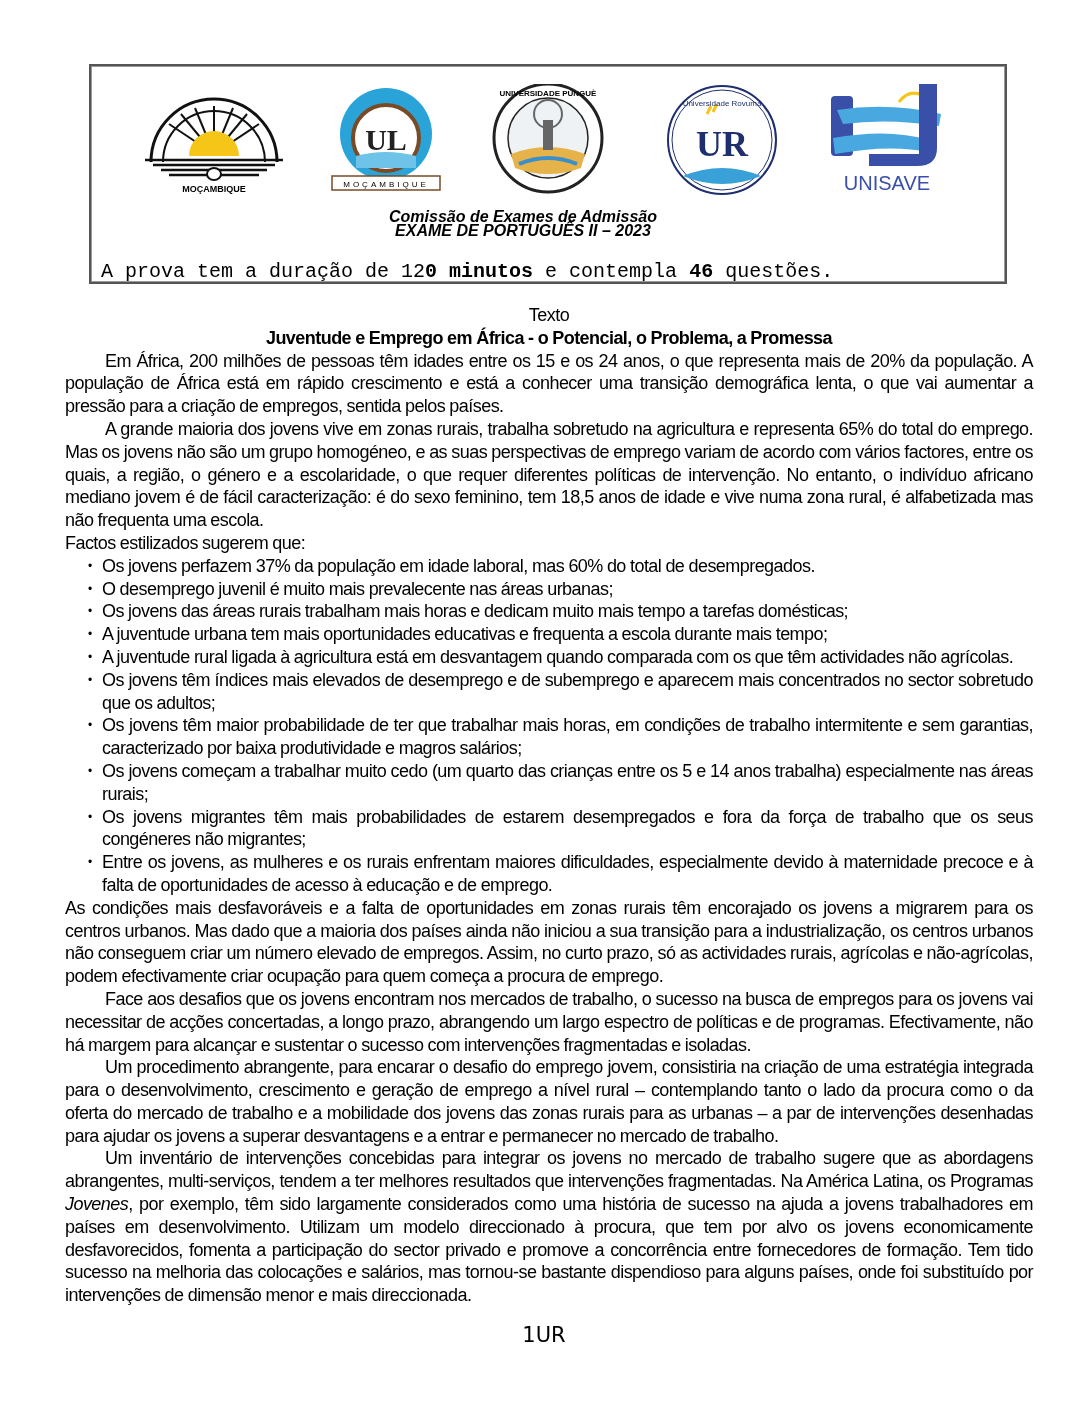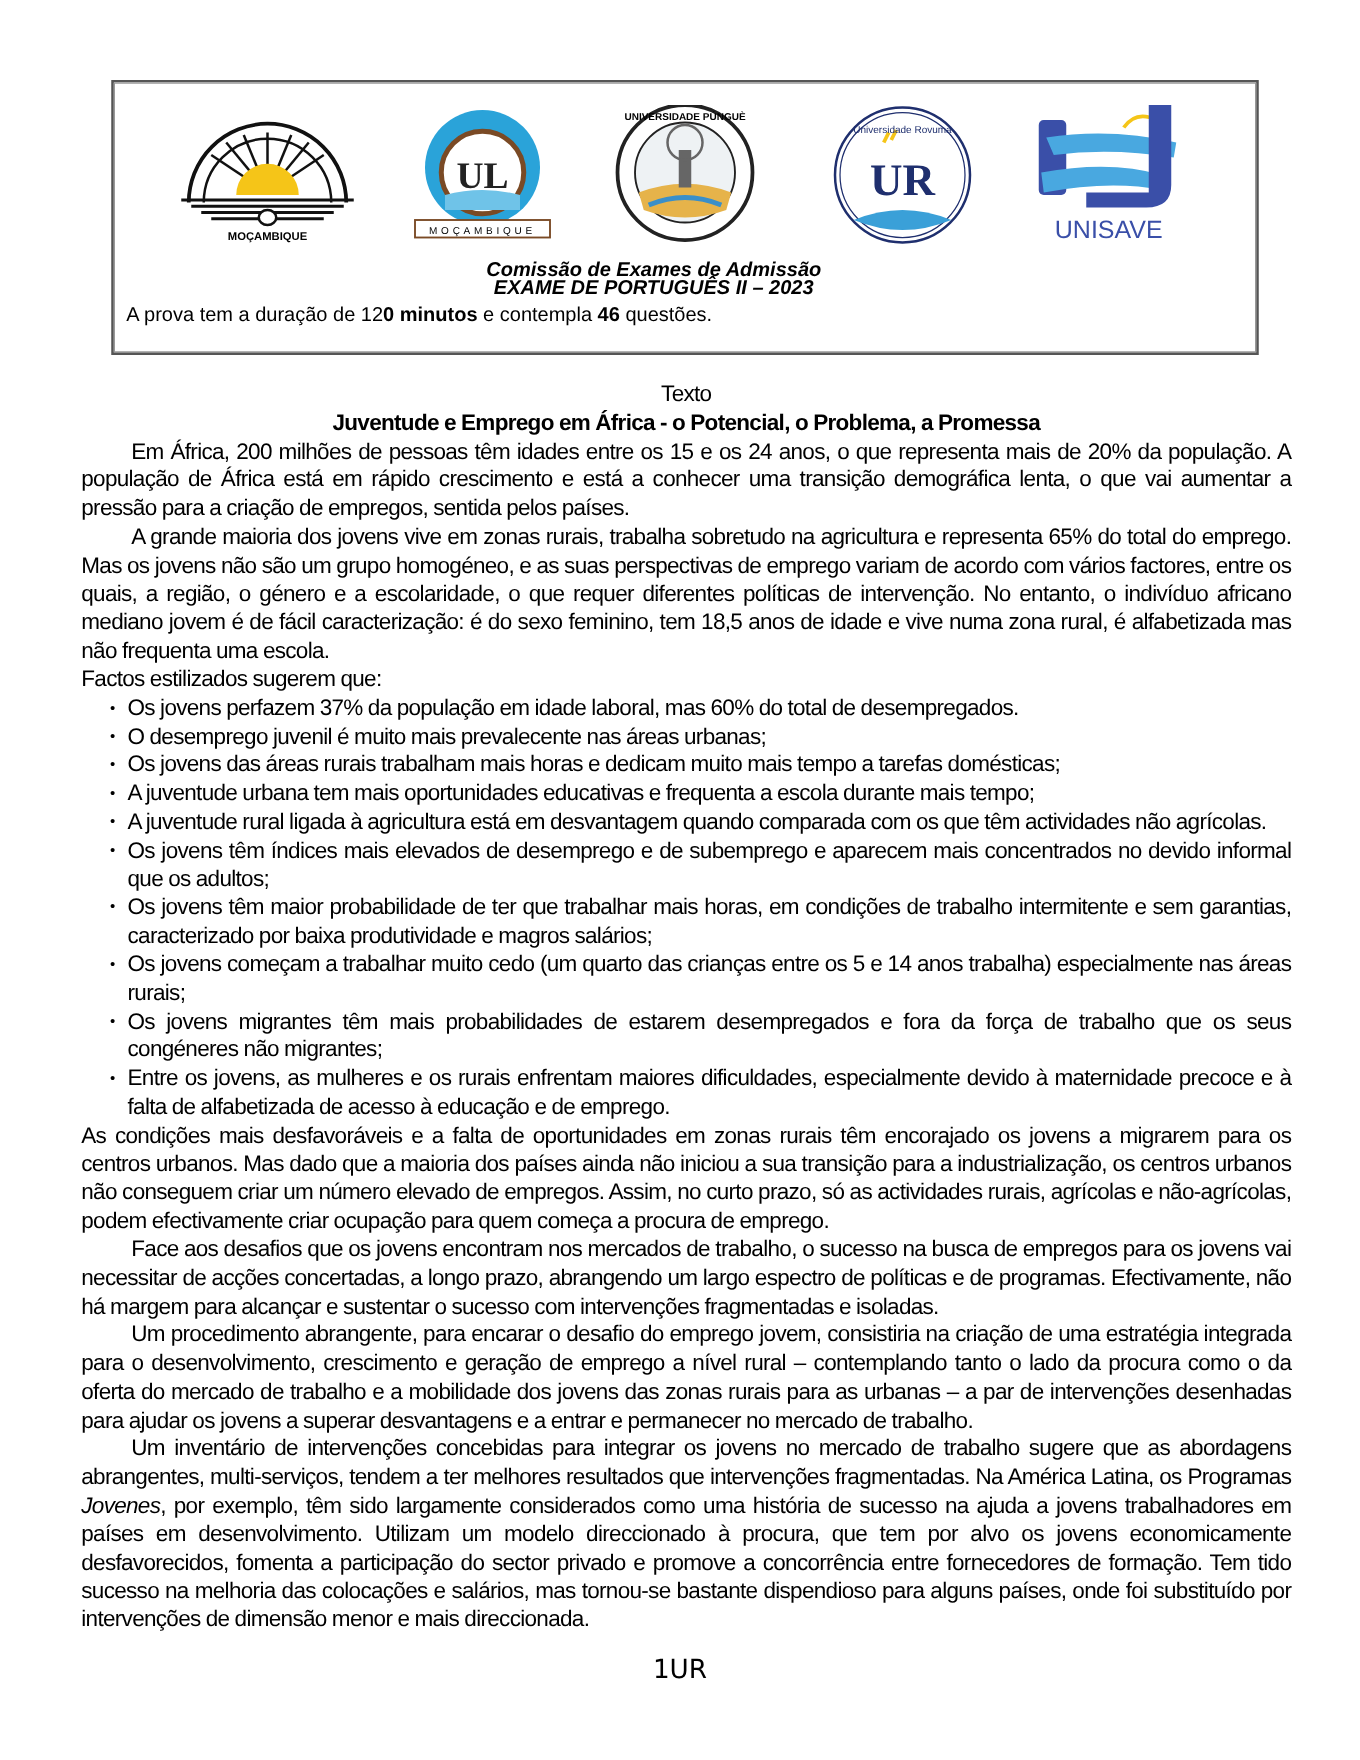--- a/index.html
+++ b/index.html
@@ -3,21 +3,21 @@
 <meta charset="utf-8">
 <style>
   html, body { margin:0; padding:0; background:#ffffff; }
   body { width:1088px; height:1408px; position:relative; overflow:hidden; color:#000; font-family:"Liberation Sans", sans-serif; }
   .header-box { position:absolute; left:89px; top:64px; width:918px; height:220px; border:2px solid #555; box-shadow: inset 0 0 0 1px #999; box-sizing:border-box; }
   .logos { position:absolute; left:0; top:18px; width:100%; height:118px; }
   .logo { position:absolute; top:0; }
   .hdr-line { position:absolute; left:0; width:100%; text-align:center; font-style:italic; font-weight:bold; font-size:16px; }
   .hdr-l1 { top:142px; left:-25px; }
   .hdr-l2 { top:156px; left:-25px;font-style:italic; }
-  .hdr-l3 { position:absolute; left:10px; top:178px; font-size:16px; }
+  .hdr-l3 { position:absolute; left:10px; top:194px; font-size:20px;font-family:Liberation Mono, monospace; }
   .hdr-l3 b { font-weight:bold; }
   .doc { position:absolute; left:65px; top:304px; width:968px; font-family:"Liberation Sans", sans-serif; font-size:18px; line-height:22.8px; letter-spacing:-0.55px; word-spacing:-0.3px; }
   .texto { text-align:center; }
   .title { text-align:center; font-weight:bold; }
   p { margin:0; text-align:justify; }
   p.ind { text-indent:40px; }
   ul { margin:0; padding:0 0 0 37px; list-style:none; }
   ul li { position:relative; text-align:justify; }
   ul li::before { content:"•"; position:absolute; left:-14px; font-size:12px; }
   .pagenum { position:absolute; left:0; width:1088px; top:1323px; text-align:center; font-family:"DejaVu Sans", sans-serif; font-size:21px; }
@@ -99,25 +99,25 @@
   <div class="title">Juventude e Emprego em África - o Potencial, o Problema, a Promessa</div>
   <p class="ind">Em África, 200 milhões de pessoas têm idades entre os 15 e os 24 anos, o que representa mais de 20% da população. A população de África está em rápido crescimento e está a conhecer uma transição demográfica lenta, o que vai aumentar a pressão para a criação de empregos, sentida pelos países.</p>
   <p class="ind">A grande maioria dos jovens vive em zonas rurais, trabalha sobretudo na agricultura e representa 65% do total do emprego. Mas os jovens não são um grupo homogéneo, e as suas perspectivas de emprego variam de acordo com vários factores, entre os quais, a região, o género e a escolaridade, o que requer diferentes políticas de intervenção. No entanto, o indivíduo africano mediano jovem é de fácil caracterização: é do sexo feminino, tem 18,5 anos de idade e vive numa zona rural, é alfabetizada mas não frequenta uma escola.</p>
   <p>Factos estilizados sugerem que:</p>
   <ul>
     <li>Os jovens perfazem 37% da população em idade laboral, mas 60% do total de desempregados.</li>
     <li>O desemprego juvenil é muito mais prevalecente nas áreas urbanas;</li>
     <li>Os jovens das áreas rurais trabalham mais horas e dedicam muito mais tempo a tarefas domésticas;</li>
     <li>A juventude urbana tem mais oportunidades educativas e frequenta a escola durante mais tempo;</li>
     <li>A juventude rural ligada à agricultura está em desvantagem quando comparada com os que têm actividades não agrícolas.</li>
-    <li>Os jovens têm índices mais elevados de desemprego e de subemprego e aparecem mais concentrados no devido informal que os adultos;</li>
+    <li>Os jovens têm índices mais elevados de desemprego e de subemprego e aparecem mais concentrados no sector sobretudo que os adultos;</li>
     <li>Os jovens têm maior probabilidade de ter que trabalhar mais horas, em condições de trabalho intermitente e sem garantias, caracterizado por baixa produtividade e magros salários;</li>
     <li>Os jovens começam a trabalhar muito cedo (um quarto das crianças entre os 5 e 14 anos trabalha) especialmente nas áreas rurais;</li>
     <li>Os jovens migrantes têm mais probabilidades de estarem desempregados e fora da força de trabalho que os seus congéneres não migrantes;</li>
-    <li>Entre os jovens, as mulheres e os rurais enfrentam maiores dificuldades, especialmente devido à maternidade precoce e à falta de alfabetizada de acesso à educação e de emprego.</li>
+    <li>Entre os jovens, as mulheres e os rurais enfrentam maiores dificuldades, especialmente devido à maternidade precoce e à falta de oportunidades de acesso à educação e de emprego.</li>
   </ul>
   <p>As condições mais desfavoráveis e a falta de oportunidades em zonas rurais têm encorajado os jovens a migrarem para os centros urbanos. Mas dado que a maioria dos países ainda não iniciou a sua transição para a industrialização, os centros urbanos não conseguem criar um número elevado de empregos. Assim, no curto prazo, só as actividades rurais, agrícolas e não-agrícolas, podem efectivamente criar ocupação para quem começa a procura de emprego.</p>
   <p class="ind">Face aos desafios que os jovens encontram nos mercados de trabalho, o sucesso na busca de empregos para os jovens vai necessitar de acções concertadas, a longo prazo, abrangendo um largo espectro de políticas e de programas. Efectivamente, não há margem para alcançar e sustentar o sucesso com intervenções fragmentadas e isoladas.</p>
   <p class="ind">Um procedimento abrangente, para encarar o desafio do emprego jovem, consistiria na criação de uma estratégia integrada para o desenvolvimento, crescimento e geração de emprego a nível rural – contemplando tanto o lado da procura como o da oferta do mercado de trabalho e a mobilidade dos jovens das zonas rurais para as urbanas – a par de intervenções desenhadas para ajudar os jovens a superar desvantagens e a entrar e permanecer no mercado de trabalho.</p>
   <p class="ind"><span>Um inventário de intervenções concebidas para integrar os jovens no mercado de trabalho sugere que as abordagens abrangentes, multi-serviços, tendem a ter melhores resultados que intervenções fragmentadas. Na América Latina, os Programas </span><i>Jovenes</i><span>, por exemplo, têm sido largamente considerados como uma história de sucesso na ajuda a jovens trabalhadores em países em desenvolvimento. Utilizam um modelo direccionado à procura, que tem por alvo os jovens economicamente desfavorecidos, fomenta a participação do sector privado e promove a concorrência entre fornecedores de formação. Tem tido sucesso na melhoria das colocações e salários, mas tornou-se bastante dispendioso para alguns países, onde foi substituído por intervenções de dimensão menor e mais direccionada.</span></p>
 </div>
 
 <div class="pagenum">1UR</div>
 
 </body></html>

